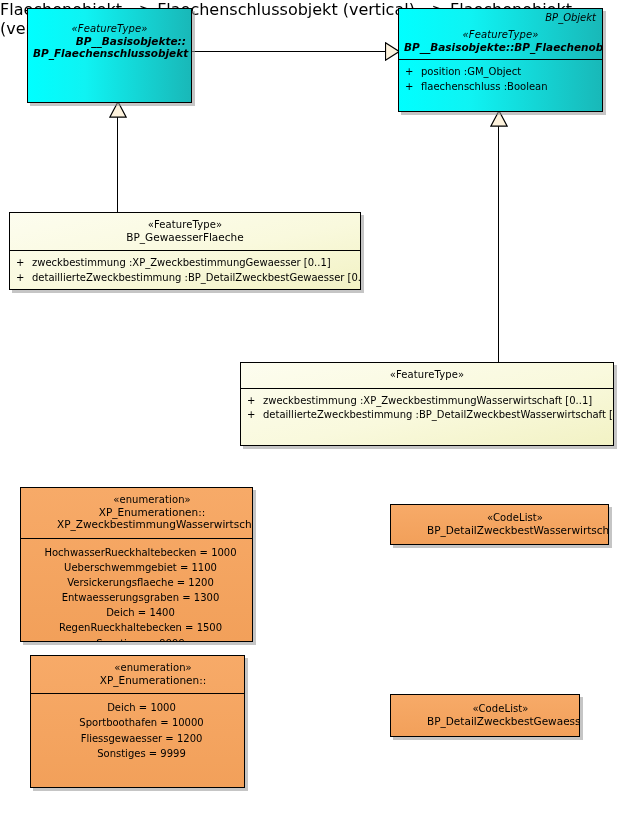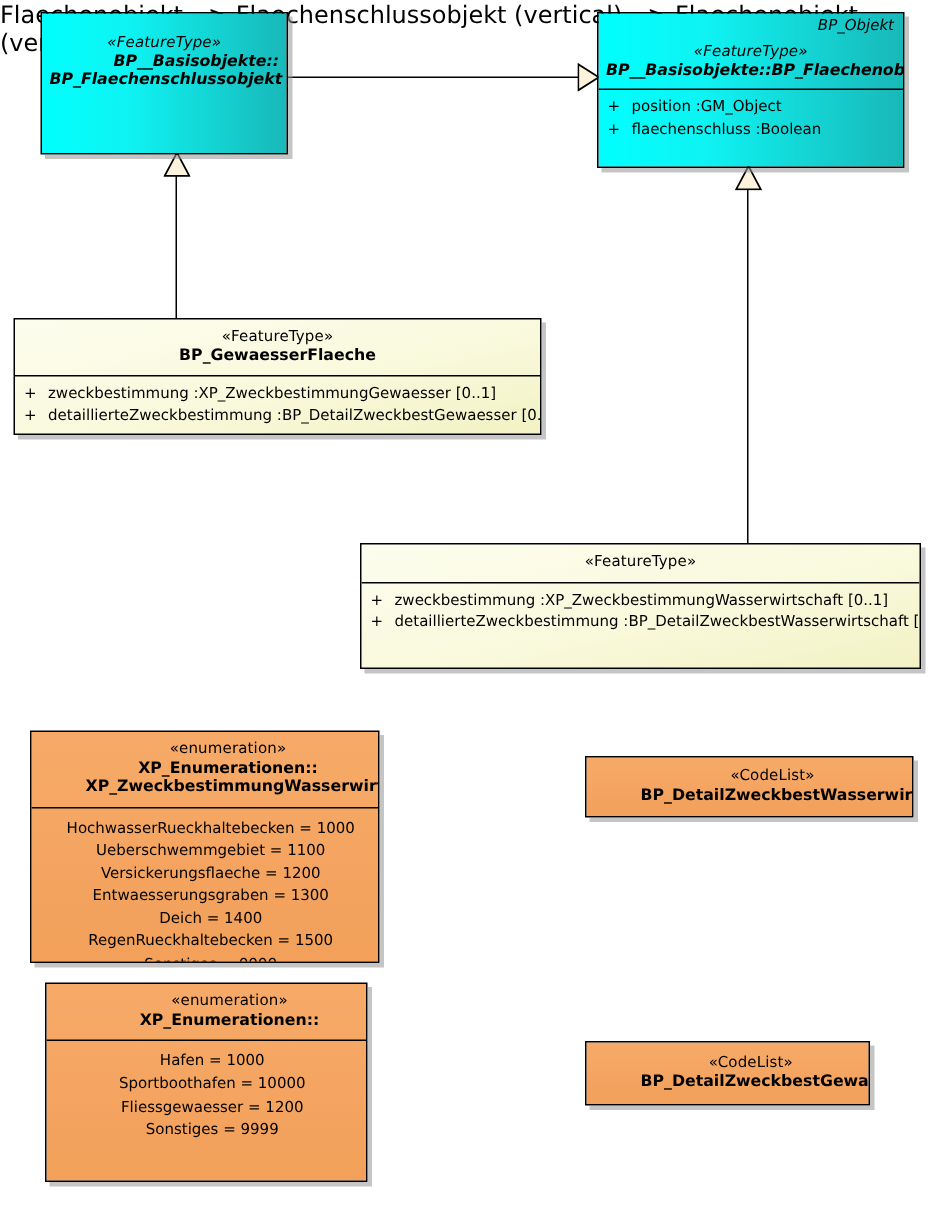--- a/index.html
+++ b/index.html
@@ -44,21 +44,21 @@
   }
 
   .stereo {
     font-size: 10px;
     color: #000;
     display: block;
     letter-spacing: 0.1px;
   }
   .cls-name {
     font-size: 10.5px;
-    font-weight: bold;
+    font-weight: normal;
     color: #000;
     display: block;
   }
 
   
   .box-cyan {
     background: linear-gradient(to right, #00ffff 0%, #0ff3f3 35%, #19b8b8 100%);
   }
   .box-cyan .stereo,
   .box-cyan .cls-name {
@@ -241,21 +241,21 @@
     </div>
   </div>
 
   
   <div class="uml-box box-orange" style="left:30px; top:655px; width:215px; height:133px;">
     <div class="uml-head">
       <span class="stereo">«enumeration»</span>
       <span class="cls-name">XP_Enumerationen::</span>
     </div>
     <div class="uml-body">
-      <div class="enum-lit">Hafen = 1000</div>
+      <div class="enum-lit">Deich = 1000</div>
       <div class="enum-lit">Sportboothafen = 10000</div>
       <div class="enum-lit">Fliessgewaesser = 1200</div>
       <div class="enum-lit">Sonstiges = 9999</div>
     </div>
   </div>
 
   
   <div class="uml-box box-orange" style="left:390px; top:504px; width:219px; height:41px;">
     <div class="uml-head" style="padding-top:7px;">
       <span class="stereo">«CodeList»</span>

